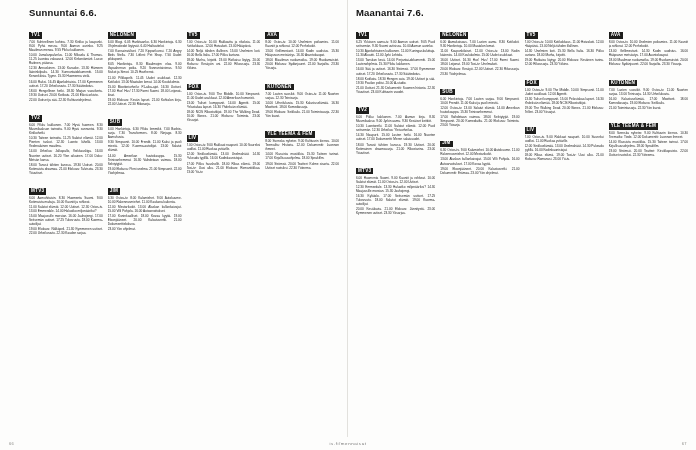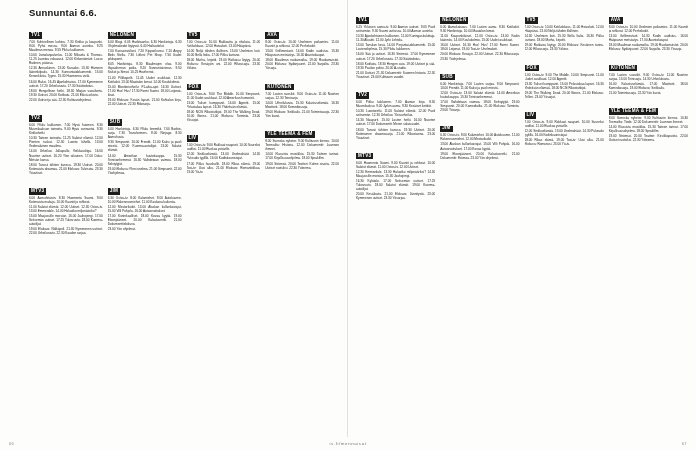--- a/index.html
+++ b/index.html
@@ -194,20 +194,21 @@
             <p class="prog">14.00 Klassista musiikkia. 15.30 Taiteen tarinat. 17.00 Kirjallisuusohjelma. 18.00 Sprakfilm.</p>
             <p class="prog">19.00 Strömsö. 20.00 Teatteri: Kolme sisarta. 22.00 Uutiset ruotsiksi. 22.30 Yöteema.</p>
             <p class="prog"></p>
           </div>
         </div>
 
       </div>
     </div>
 
     <div class="sheet right">
+      <div class="sheet-title">Maanantai 7.6.</div>
       <div class="cols">
 
         <div class="col">
           <div class="chan">
             <div class="chan-name">TV1</div>
             <p class="prog">6.25 Ykkösen aamu-tv. 9.00 Aamun uutiset. 9.05 Puoli seitsemän. 9.30 Suomi uutisissa. 10.00 Aamun aurinko.</p>
             <p class="prog">10.30 Ajankohtainen kakkonen. 11.00 Kuningaskuluttaja. 11.30 Akuutti. 12.00 Jyrki Lehtola.</p>
             <p class="prog">13.00 Tanskan kesä. 14.00 Perjantai-dokumentti. 15.00 Lastenohjelmia. 15.30 Pikku kakkonen.</p>
             <p class="prog">16.00 Sää ja uutiset. 16.30 Strömsö. 17.00 Kymmenen uutiset. 17.20 Urheiluruutu. 17.30 Säätiedotus.</p>
             <p class="prog">18.00 Kotikatu. 18.30 Hengen asia. 19.00 Uutiset ja sää. 19.30 Pasilan poliisi. 20.00 A-studio.</p>

